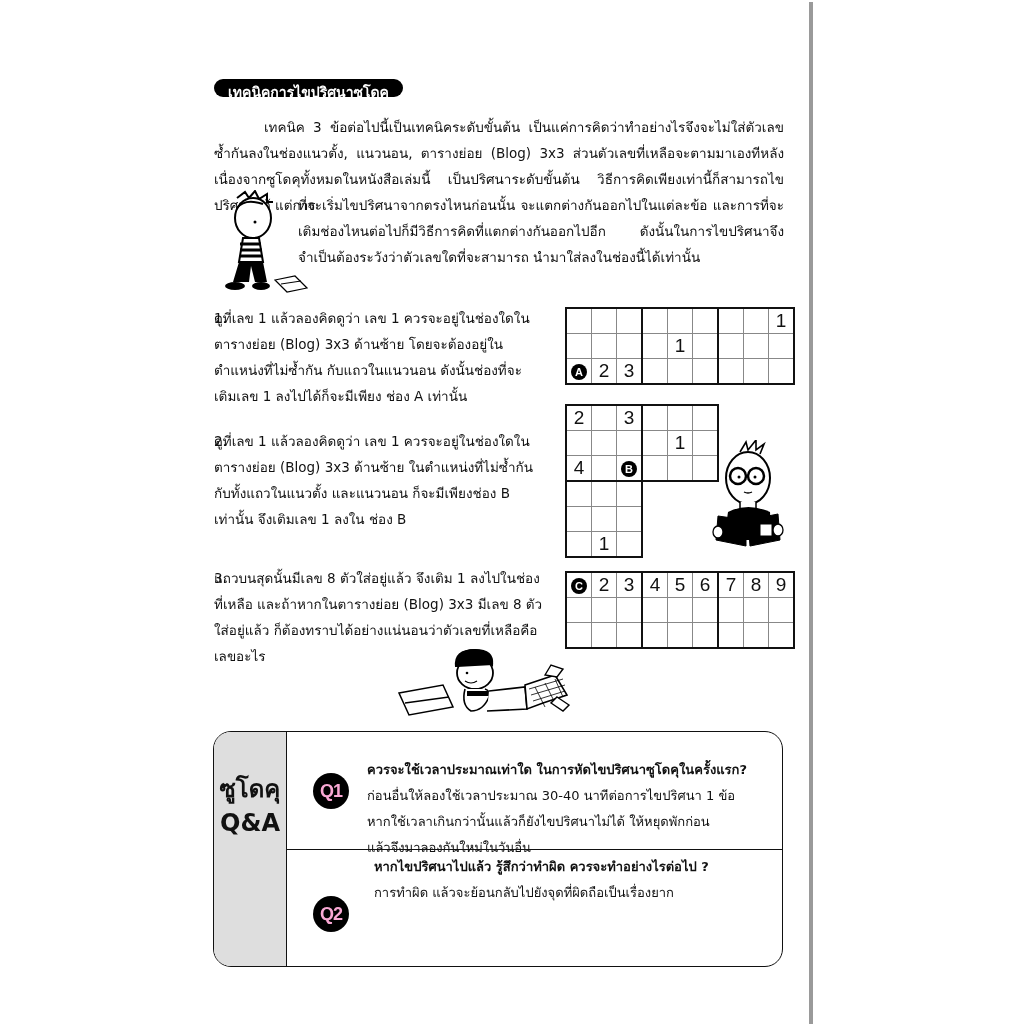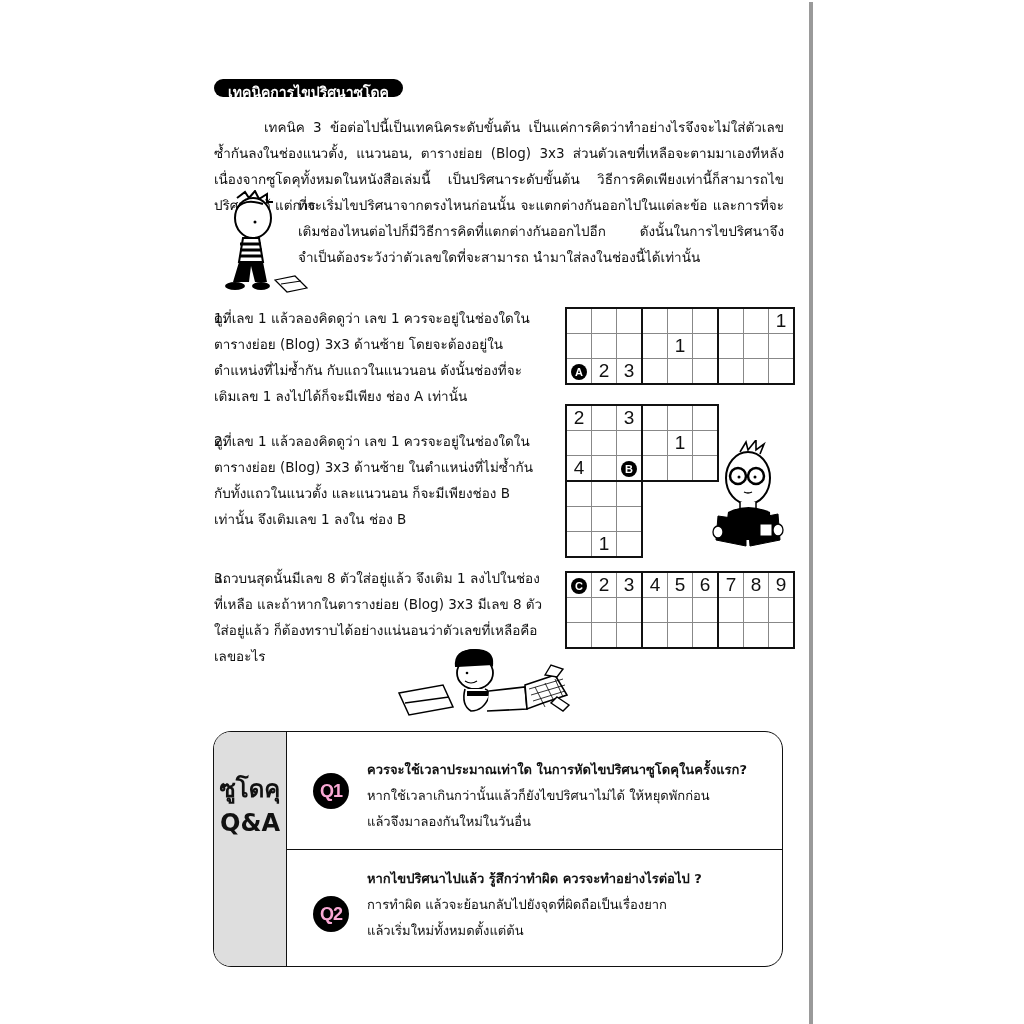--- a/index.html
+++ b/index.html
@@ -60,21 +60,21 @@
     .qa-item + .qa-item { border-top: 1.5px solid #111; }
     .q-badge {
       position: absolute; left: 26px; width: 36px; height: 36px; border-radius: 50%; background: #000; color: #f9a8d4;
       font-weight: bold; font-size: 18px; line-height: 36px; text-align: center;
       font-family: "Liberation Sans", sans-serif; letter-spacing: -1px;
     }
     .qa-item:first-child .q-badge { top: 41px; }
     .qa-item:last-child .q-badge { top: 46px; }
     .qa-text { position: absolute; left: 80px; right: 10px; font-size: 13px; line-height: 26px; }
     .qa-item:first-child .qa-text { top: 4px; margin-top: 21px; }
-    .qa-item:last-child .qa-text { top: 16px; }
+    .qa-item:last-child .qa-text { top: 4px; margin-left: 7px; }
     .qa-q { font-weight: bold; }
   </style>
 </head>
 <body>
 
 <div class="page-edge"></div>
 
 <div class="section-pill">เทคนิคการไขปริศนาซูโดคุ</div>
 
 <p class="intro intro-p1" style="margin:0">เทคนิค 3 ข้อต่อไปนี้เป็นเทคนิคระดับขั้นต้น เป็นแค่การคิดว่าทำอย่างไรจึงจะไม่ใส่ตัวเลขซ้ำกันลงในช่องแนวตั้ง, แนวนอน, ตารางย่อย (Blog) 3x3  ส่วนตัวเลขที่เหลือจะตามมาเองทีหลัง เนื่องจากซูโดคุทั้งหมดในหนังสือเล่มนี้ เป็นปริศนาระดับขั้นต้น วิธีการคิดเพียงเท่านี้ก็สามารถไขปริศนาได้ แต่การ</p>
@@ -277,26 +277,26 @@
 <div class="qa-box">
   <div class="qa-side">
     <div>ซูโดคุ</div>
     <div>Q&amp;A</div>
   </div>
   <div class="qa-main">
     <div class="qa-item">
       <div class="q-badge">Q1</div>
       <div class="qa-text">
         <div class="qa-q">ควรจะใช้เวลาประมาณเท่าใด ในการหัดไขปริศนาซูโดคุในครั้งแรก?</div>
+        <div>ก่อนอื่นให้ลองใช้เวลาประมาณ 30-40 นาทีต่อการไขปริศนา 1 ข้อ</div>
         <div>หากใช้เวลาเกินกว่านั้นแล้วก็ยังไขปริศนาไม่ได้ ให้หยุดพักก่อน</div>
         <div>แล้วจึงมาลองกันใหม่ในวันอื่น</div>
       </div>
     </div>
     <div class="qa-item">
       <div class="q-badge">Q2</div>
       <div class="qa-text">
         <div class="qa-q">หากไขปริศนาไปแล้ว รู้สึกว่าทำผิด ควรจะทำอย่างไรต่อไป ?</div>
         <div>การทำผิด แล้วจะย้อนกลับไปยังจุดที่ผิดถือเป็นเรื่องยาก</div>
-        <div>แล้วเริ่มใหม่ทั้งหมดตั้งแต่ต้น</div>
       </div>
     </div>
   </div>
 </div>
 
 </body></html>

